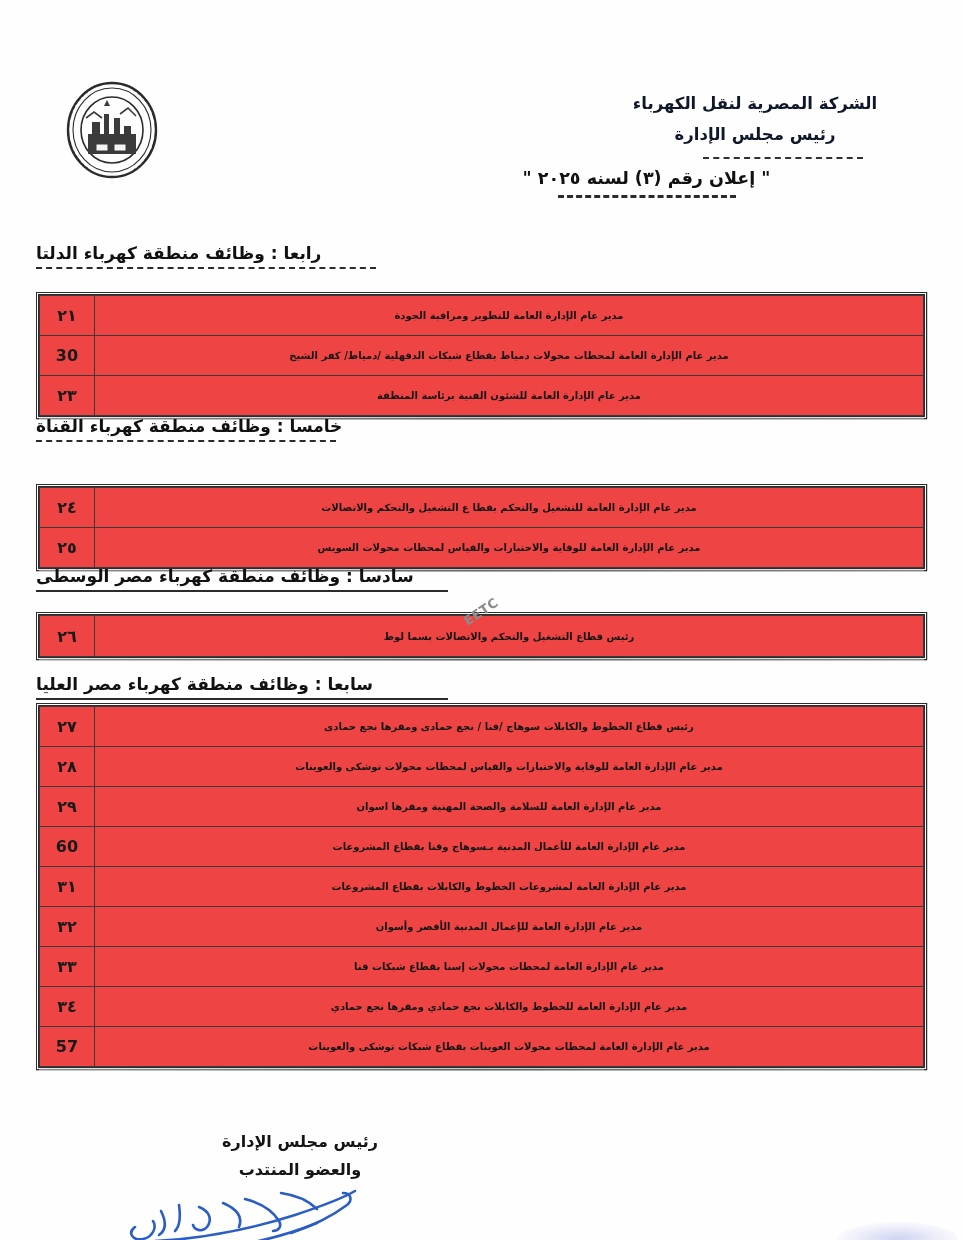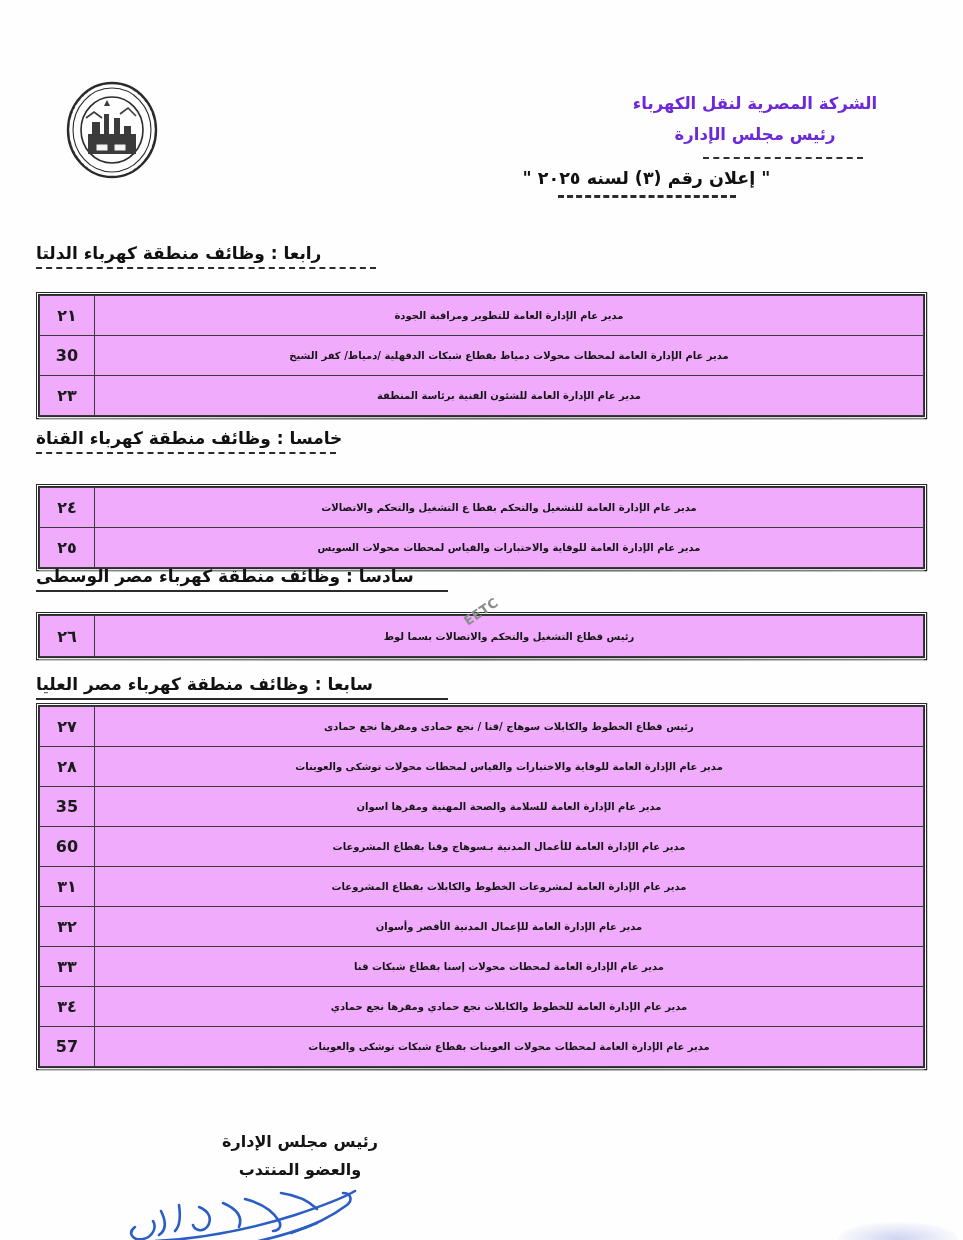--- a/index.html
+++ b/index.html
@@ -33,21 +33,21 @@
   .org-block {
     position: absolute;
     top: 10px;
     right: 10px;
     text-align: center;
     width: 300px;
   }
   .org-line {
     font-size: 16.5px;
     font-weight: bold;
-    color: #6d28d9;
+    color: #0f172a;
     letter-spacing: -0.2px;
     line-height: 1.9;
     white-space: nowrap;
   }
   .dash-rule {
     margin-top: 6px;
     margin-right: 42px;
     width: 160px;
     height: 0;
     border-top: 2.5px dashed #303030;
@@ -121,21 +121,21 @@
   }
   .jtable table {
     width: 100%;
     border-collapse: collapse;
     table-layout: fixed;
   }
   .jtable td {
     border: 1.4px solid #3a3a3a;
     padding: 0 10px;
     vertical-align: middle;
-    background: #f0abfc;
+    background: #ef4444;
   }
   .col-num {
     width: 54px;
     text-align: center;
     font-size: 16px;
     font-weight: bold;
     font-family: "DejaVu Sans", "Liberation Sans", sans-serif;
     padding: 0 !important;
   }
   .col-title {
@@ -270,21 +270,21 @@
           <td class="col-num">30</td>
         </tr>
         <tr class="r40">
           <td class="col-title">مدير عام الإدارة العامة  للشئون الفنية برئاسة المنطقة</td>
           <td class="col-num">٢٣</td>
         </tr>
       </tbody>
     </table>
   </div>
 
-  <div class="section-head" style="top:428px;">
+  <div class="section-head" style="top:416px;">
     <span class="sh-text">خامسا : وظائف منطقة كهرباء القناة</span>
     <div class="sh-rule" style="width:300px; margin-right:auto;"></div>
   </div>
 
   <div class="jtable" style="top:484px;">
     <table>
       <tbody>
         <tr class="r40">
           <td class="col-title">مدير عام الإدارة العامة  للتشغيل والتحكم بقطا ع التشغيل والتحكم والاتصالات</td>
           <td class="col-num">٢٤</td>
@@ -326,21 +326,21 @@
         <tr class="r40">
           <td class="col-title">رئيس قطاع الخطوط والكابلات سوهاج /قنا / نجع حمادى ومقرها نجع حمادى</td>
           <td class="col-num">٢٧</td>
         </tr>
         <tr class="r40">
           <td class="col-title">مدير عام الإدارة العامة للوقاية والاختبارات والقياس لمحطات محولات توشكى والعوينات</td>
           <td class="col-num">٢٨</td>
         </tr>
         <tr class="r40">
           <td class="col-title">مدير عام الإدارة العامة للسلامة والصحة المهنية ومقرها اسوان</td>
-          <td class="col-num">35</td>
+          <td class="col-num">٢٩</td>
         </tr>
         <tr class="r40">
           <td class="col-title">مدير عام الإدارة العامة للأعمال المدنية بـسوهاج وقنا بقطاع المشروعات</td>
           <td class="col-num">60</td>
         </tr>
         <tr class="r40">
           <td class="col-title">مدير عام الإدارة العامة لمشروعات الخطوط والكابلات  بقطاع المشروعات</td>
           <td class="col-num">٣١</td>
         </tr>
         <tr class="r40">

